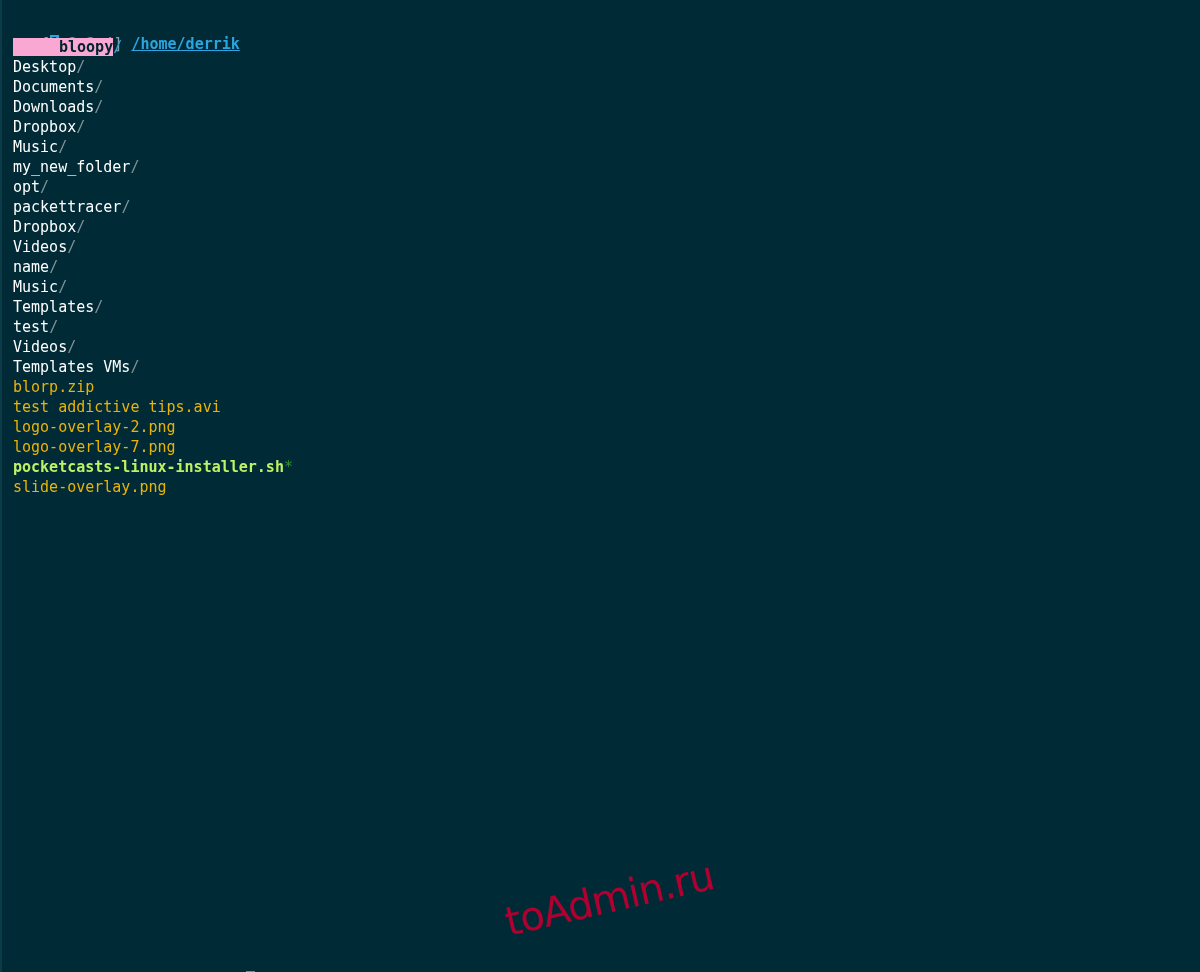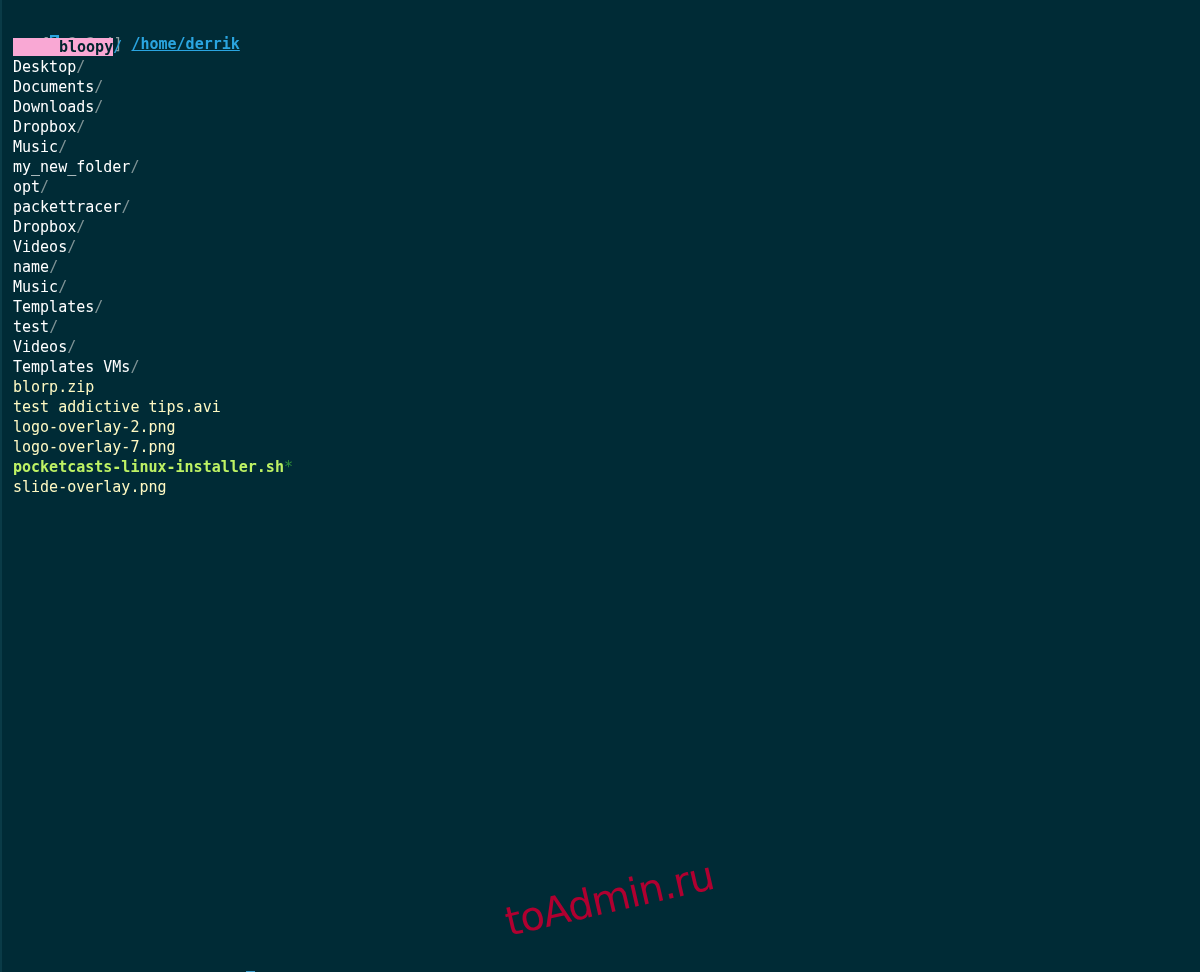--- a/index.html
+++ b/index.html
@@ -67,21 +67,21 @@
     line-height: 20px;
     white-space: pre;
     display: block;
   }
   .nm { }
   .entry.dir .nm {
     color: #ffffff;
     font-weight: normal;
   }
   .entry.dir .sfx { color: #7f9496; }
-  .entry.file .nm { color: #fef9c3; }
+  .entry.file .nm { color: #eab308; }
   .entry.exec .nm {
     color: #bef264;
     font-weight: bold;
   }
   .entry.exec .sfx { color: #2f8f3a; }
   .entry.selected .nm {
     background: #f9a8d4;
     color: #00242e;
     font-weight: bold;
     padding-left: 46px;

